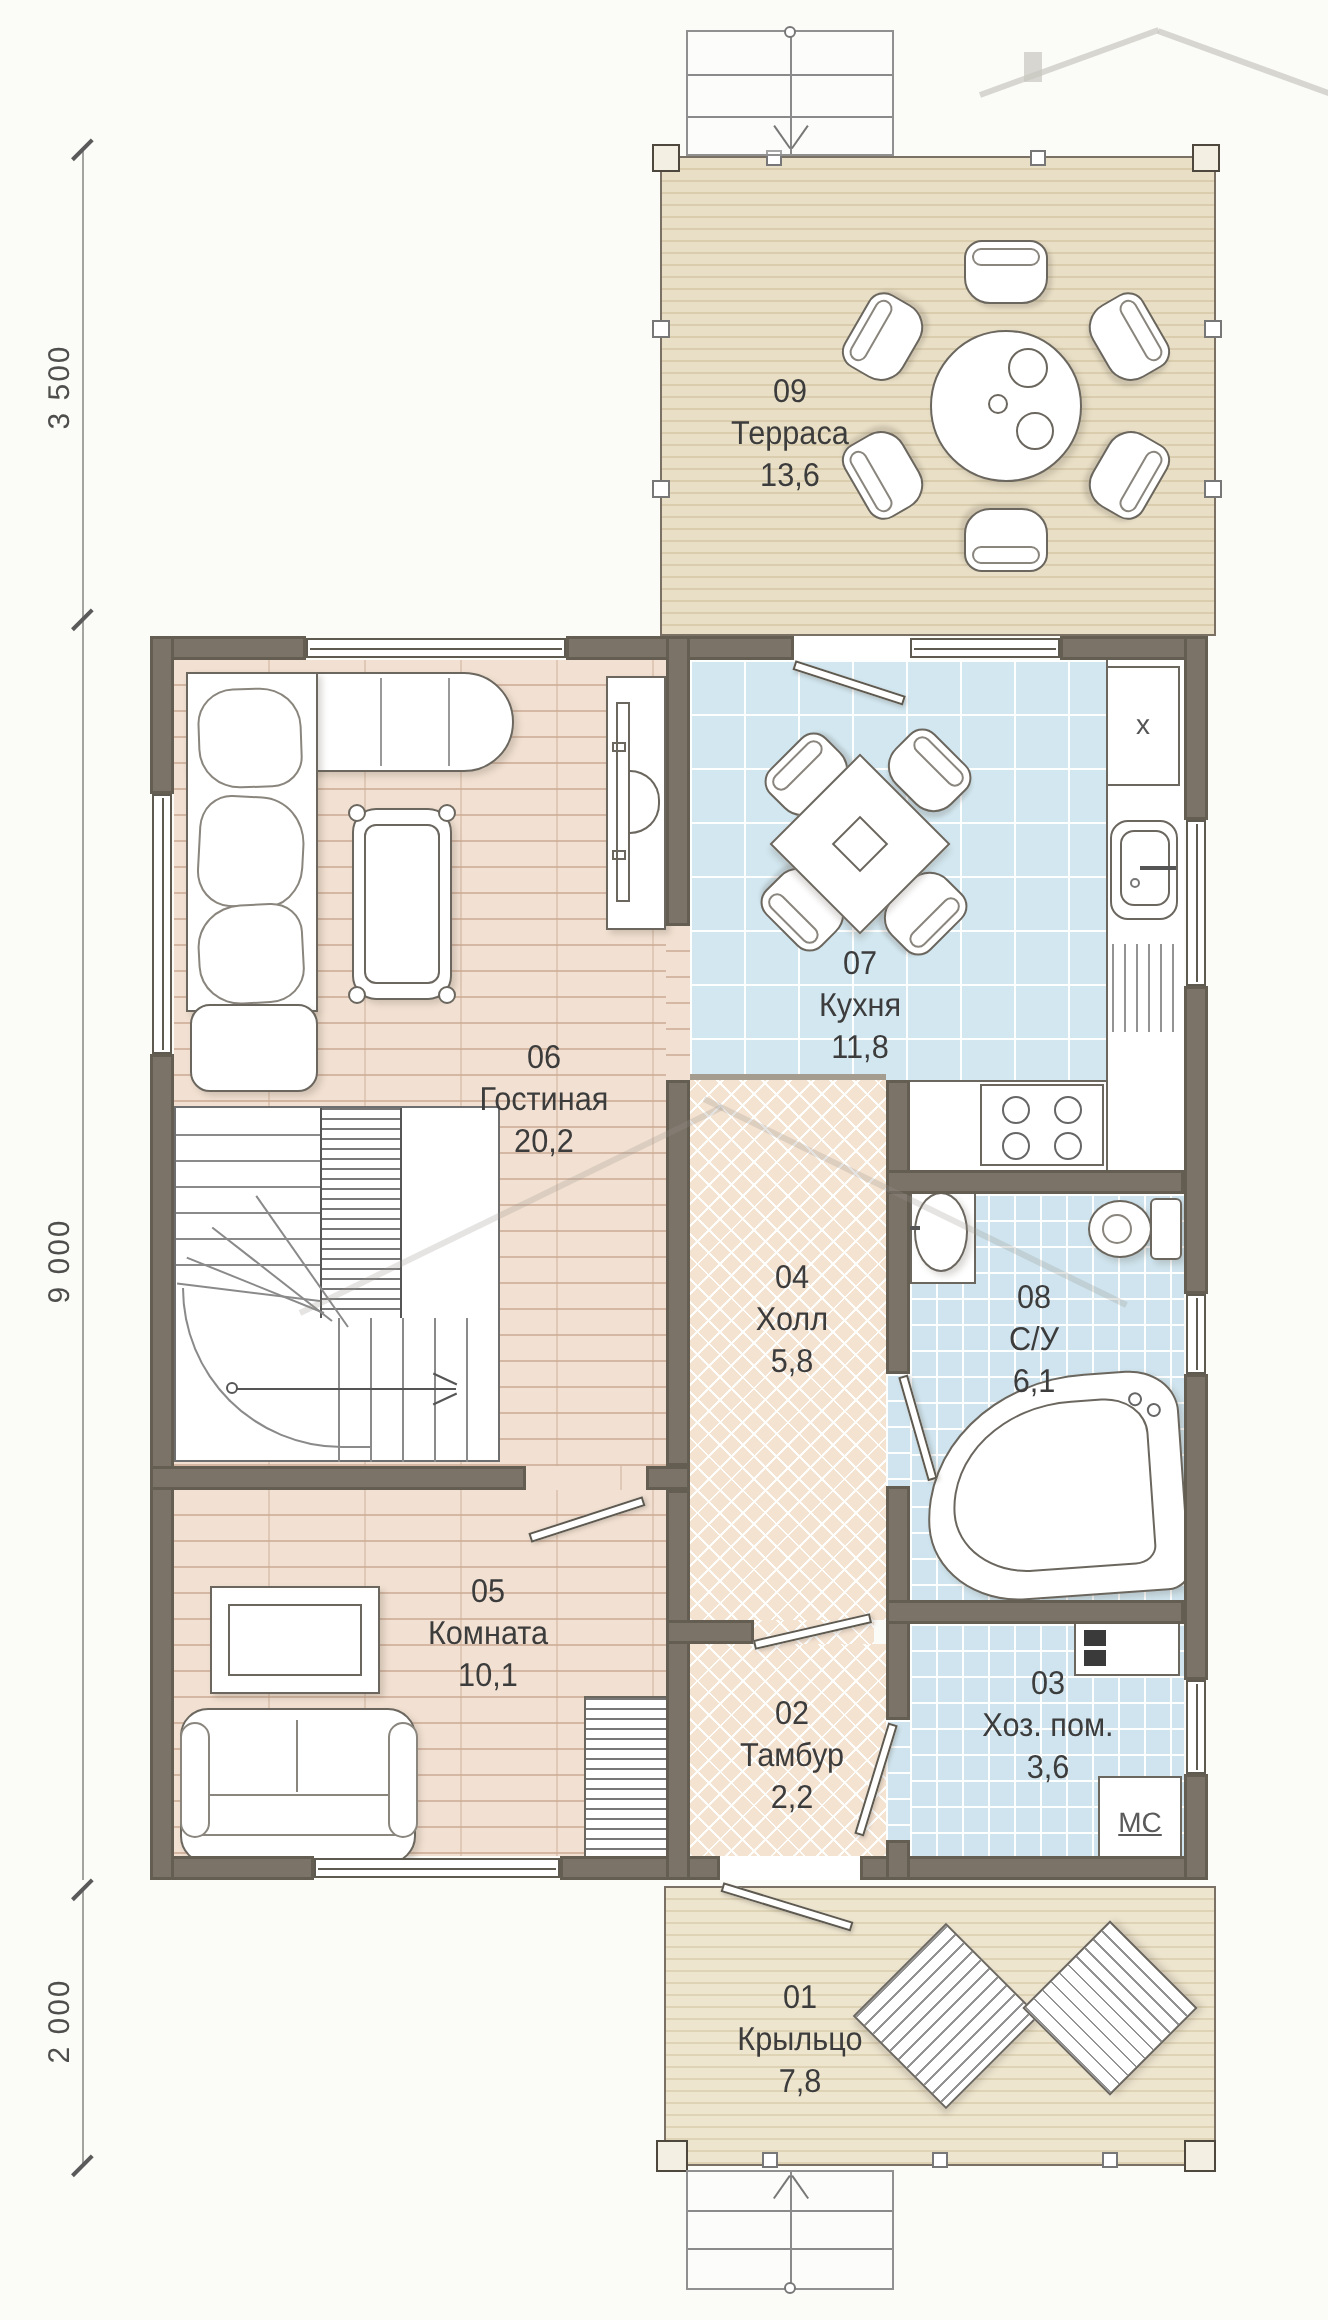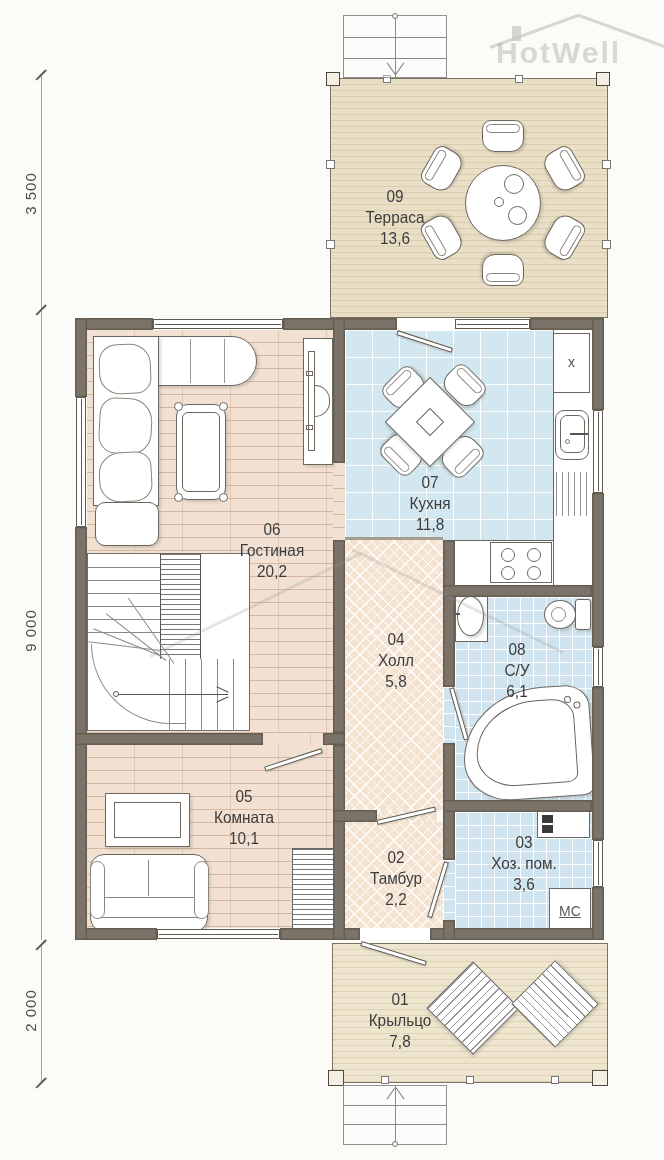--- a/index.html
+++ b/index.html
@@ -341,18 +341,17 @@
   <div class="tick" style="left:34px;top:944px;"></div>
   <div class="tick" style="left:34px;top:1082px;"></div>
   <div class="dim-label" style="left:-15px;top:185px;">3 500</div>
   <div class="dim-label" style="left:-15px;top:622px;">9 000</div>
   <div class="dim-label" style="left:-15px;top:1002px;">2 000</div>
 
   <div class="abs" style="left:482px;top:10px;width:180px;height:68px;z-index:60;">
     <div class="abs" style="left:8px;top:36px;width:95px;height:3px;background:rgba(200,198,191,.7);transform:rotate(-20deg);transform-origin:left center;"></div>
     <div class="abs" style="left:97px;top:4px;width:95px;height:3px;background:rgba(200,198,191,.7);transform:rotate(20deg);transform-origin:left center;"></div>
     <div class="abs" style="left:30px;top:16px;width:9px;height:15px;background:rgba(200,198,191,.7);"></div>
-    <div class="wm-text" style="left:14px;top:26px;font-size:30px;">HotWell</div>
   </div>
   <div class="wm-line" style="left:150px;top:655px;width:235px;transform:rotate(-26deg);transform-origin:left center;"></div>
   <div class="wm-line" style="left:352px;top:548px;width:235px;transform:rotate(26deg);transform-origin:left center;"></div>
 
 </div>
 
 </body></html>

